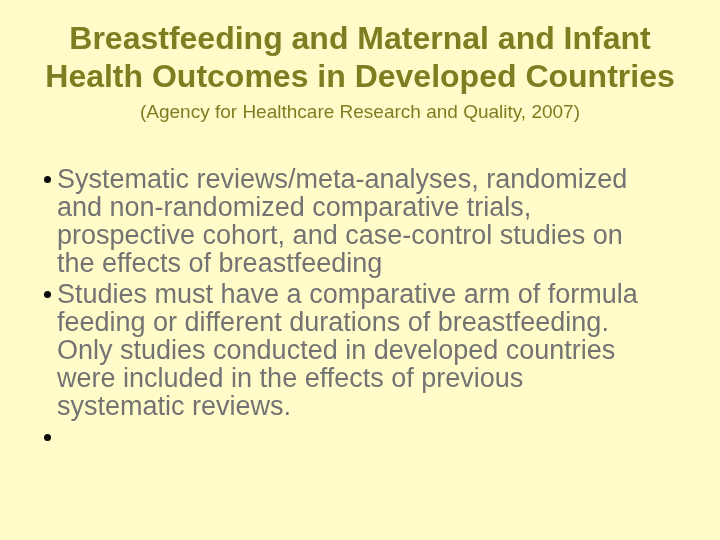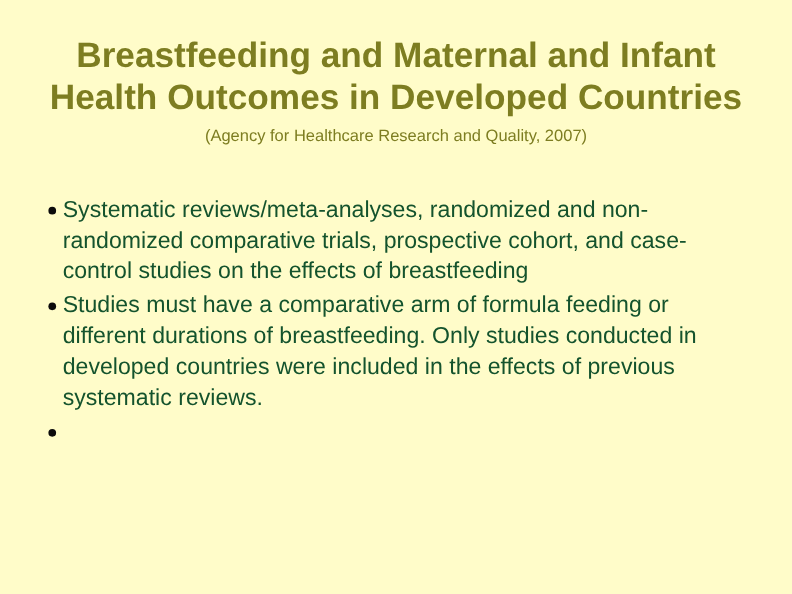--- a/index.html
+++ b/index.html
@@ -9,47 +9,47 @@
   .slide {
     position: relative;
     width: 720px;
     height: 540px;
     background: #FFFCC9;
     font-family: "Liberation Sans", "DejaVu Sans", sans-serif;
     overflow: hidden;
     box-sizing: border-box;
   }
   .title-block {
-    padding-top: 31px;
+    padding-top: 19px;
     text-align: center;
   }
   .slide-title {
     margin: 0 auto;
     width: 676px;
     font-size: 32px;
     line-height: 38px;
     font-weight: bold;
     color: #7D7D21;
     text-align: center;
   }
   .slide-subtitle {
     margin: 5px auto 0 auto;
-    font-size: 15px;
+    font-size: 19px;
     line-height: 23px;
     font-weight: normal;
     color: #7D7D21;
     text-align: center;
   }
   .bullet-list {
     list-style: none;
     margin: 42px 0 0 0;
     padding: 0 0 0 0;
     width: 655px;
-    color: #14532d;
-    font-size: 21px;
+    color: #737373;
+    font-size: 27px;
     line-height: 28px;
   }
   .bullet-item {
     position: relative;
     padding-left: 57px;
     margin: 0 0 3px 0;
   }
   .bullet-dot {
     position: absolute;
     left: 44px;

